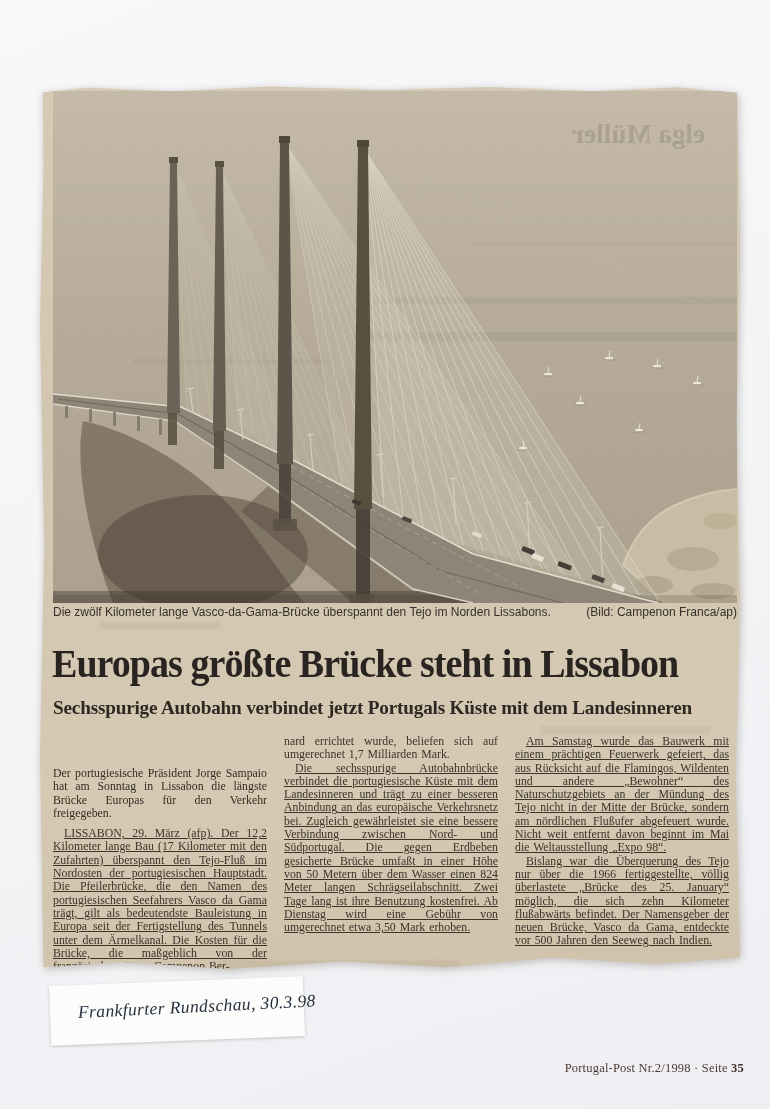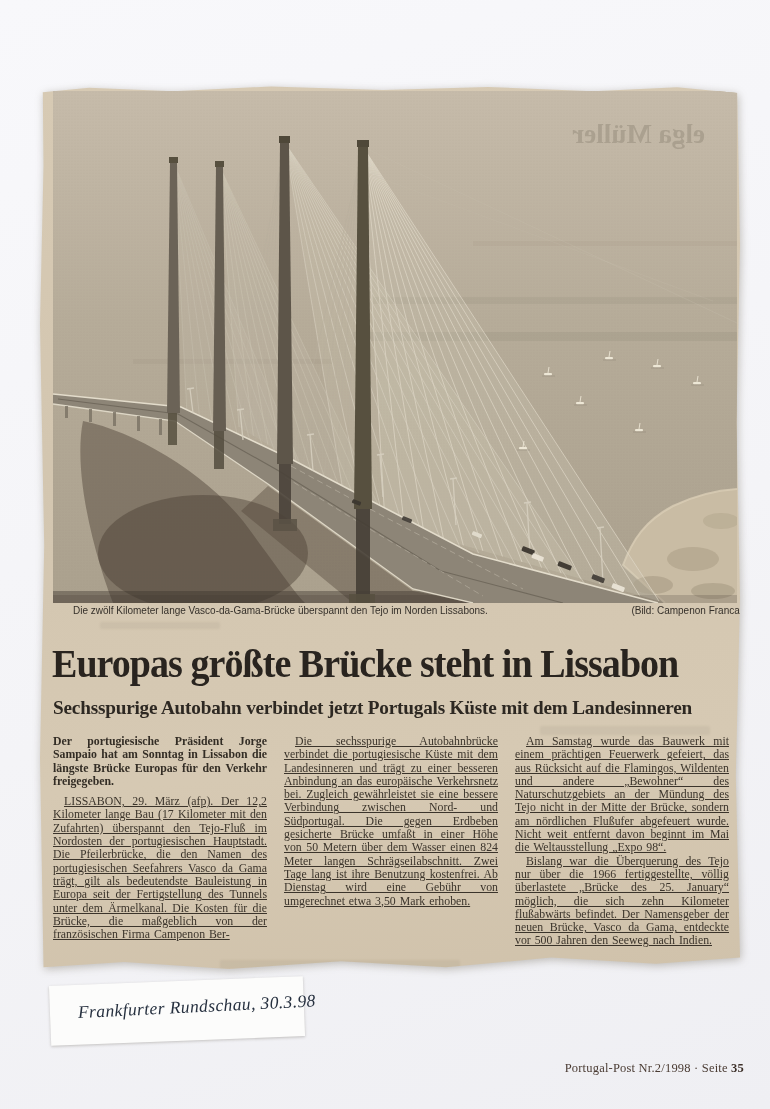--- a/index.html
+++ b/index.html
@@ -15,38 +15,38 @@
               clip-path:polygon(0.4% 0.7%, 7% 0.2%, 19% 0.6%, 33% 0.05%, 49% 0.45%, 64% 0.1%, 79% 0.6%, 91% 0.15%, 99.6% 0.8%, 100% 18%, 99.5% 38%, 100% 58%, 99.4% 78%, 100% 98.6%, 88% 99.3%, 73% 98.6%, 58% 99.7%, 43% 99%, 27% 99.9%, 12% 99.1%, 0.5% 99.7%, 0 76%, 0.6% 52%, 0 27%, 0.5% 9%); }
 
   .photo { position:absolute; left:13px; top:5px; width:684px; height:512px;
            background:#bdb2a0; overflow:hidden; }
   .photo svg { display:block; width:684px; height:512px; }
 
   .ghost { position:absolute; background:#5a5248; opacity:.07; filter:blur(1px); border-radius:2px; }
 
   .caption-row { position:absolute; left:13px; top:519px; width:684px; display:flex;
                  justify-content:space-between; align-items:baseline;
-                 font-family:"Liberation Sans", sans-serif; font-size:10px; color:#35302a;margin-left:20px; }
+                 font-family:"Liberation Sans", sans-serif; font-size:12px; color:#35302a; }
   .caption-row .credit { white-space:nowrap; }
 
   .headline { position:absolute; left:12px; top:554px; width:676px;
               font-family:"Liberation Serif", serif; font-weight:bold; font-size:40px;
               letter-spacing:-1px; color:#29241f; white-space:nowrap;
               transform:scaleX(.95); transform-origin:left center; }
   .subheadline { position:absolute; left:13px; top:611px; width:676px;
                  font-family:"Liberation Serif", serif; font-weight:bold; font-size:19.5px;
                  letter-spacing:-0.2px; color:#2d2822; white-space:nowrap;
                  transform:scaleX(.985); transform-origin:left center; }
 
   .columns { position:absolute; left:13px; top:649px; width:676px; height:234px;
              display:flex; gap:17px; overflow:hidden; }
   .col { width:214px; flex:0 0 214px; }
   .col p { font-size:11.8px; line-height:13.3px; color:#3b342b; text-align:justify;
            word-spacing:1px; }
-  .col p.lead { font-weight:bold; color:#332d25; margin-bottom:7px; }
+  .col p.lead { font-weight:normal; color:#332d25; margin-bottom:7px;margin-top:32px; }
   .col p.indent { text-indent:11px;text-decoration:underline; }
 
   .note-slip { position:absolute; left:50px; top:981px; width:254px; height:60px;
                background:#fcfcfb; transform:rotate(-2.2deg);
                box-shadow:0 1px 3px rgba(70,60,45,.28); }
   .note-slip span { position:absolute; left:28px; top:16px;
                     font-family:"Liberation Serif", serif; font-style:italic;
                     font-size:17.5px; letter-spacing:.4px; color:#26303f;
                     white-space:nowrap; transform:rotate(-0.6deg); }
 
@@ -277,20 +277,21 @@
 
       <div class="headline">Europas größte Brücke steht in Lissabon</div>
       <div class="subheadline">Sechsspurige Autobahn verbindet jetzt Portugals Küste mit dem Landesinneren</div>
 
       <div class="columns">
         <div class="col">
           <p class="lead">Der portugiesische Präsident Jorge Sampaio hat am Sonntag in Lissabon die längste Brücke Europas für den Verkehr freigegeben.</p>
           <p class="indent">LISSABON, 29. März (afp). Der 12,2 Kilometer lange Bau (17 Kilometer mit den Zufahrten) überspannt den Tejo-Fluß im Nordosten der portugiesischen Hauptstadt. Die Pfeilerbrücke, die den Namen des portugiesischen Seefahrers Vasco da Gama trägt, gilt als bedeutendste Bauleistung in Europa seit der Fertigstellung des Tunnels unter dem Ärmelkanal. Die Kosten für die Brücke, die maßgeblich von der französischen Firma Campenon Ber-</p>
         </div>
         <div class="col">
+          <p>nard errichtet wurde, beliefen sich auf umgerechnet 1,7 Milliarden Mark.</p>
           <p class="indent">Die sechsspurige Autobahnbrücke verbindet die portugiesische Küste mit dem Landesinneren und trägt zu einer besseren Anbindung an das europäische Verkehrsnetz bei. Zugleich gewährleistet sie eine bessere Verbindung zwischen Nord- und Südportugal. Die gegen Erdbeben gesicherte Brücke umfaßt in einer Höhe von 50 Metern über dem Wasser einen 824 Meter langen Schrägseilabschnitt. Zwei Tage lang ist ihre Benutzung kostenfrei. Ab Dienstag wird eine Gebühr von umgerechnet etwa 3,50 Mark erhoben.</p>
         </div>
         <div class="col">
           <p class="indent">Am Samstag wurde das Bauwerk mit einem prächtigen Feuerwerk gefeiert, das aus Rücksicht auf die Flamingos, Wildenten und andere „Bewohner“ des Naturschutzgebiets an der Mündung des Tejo nicht in der Mitte der Brücke, sondern am nördlichen Flußufer abgefeuert wurde. Nicht weit entfernt davon beginnt im Mai die Weltausstellung „Expo 98“.</p>
           <p class="indent">Bislang war die Überquerung des Tejo nur über die 1966 fertiggestellte, völlig überlastete „Brücke des 25. January“ möglich, die sich zehn Kilometer flußabwärts befindet. Der Namensgeber der neuen Brücke, Vasco da Gama, entdeckte vor 500 Jahren den Seeweg nach Indien.</p>
         </div>
       </div>
 
     </div>
   </div>

